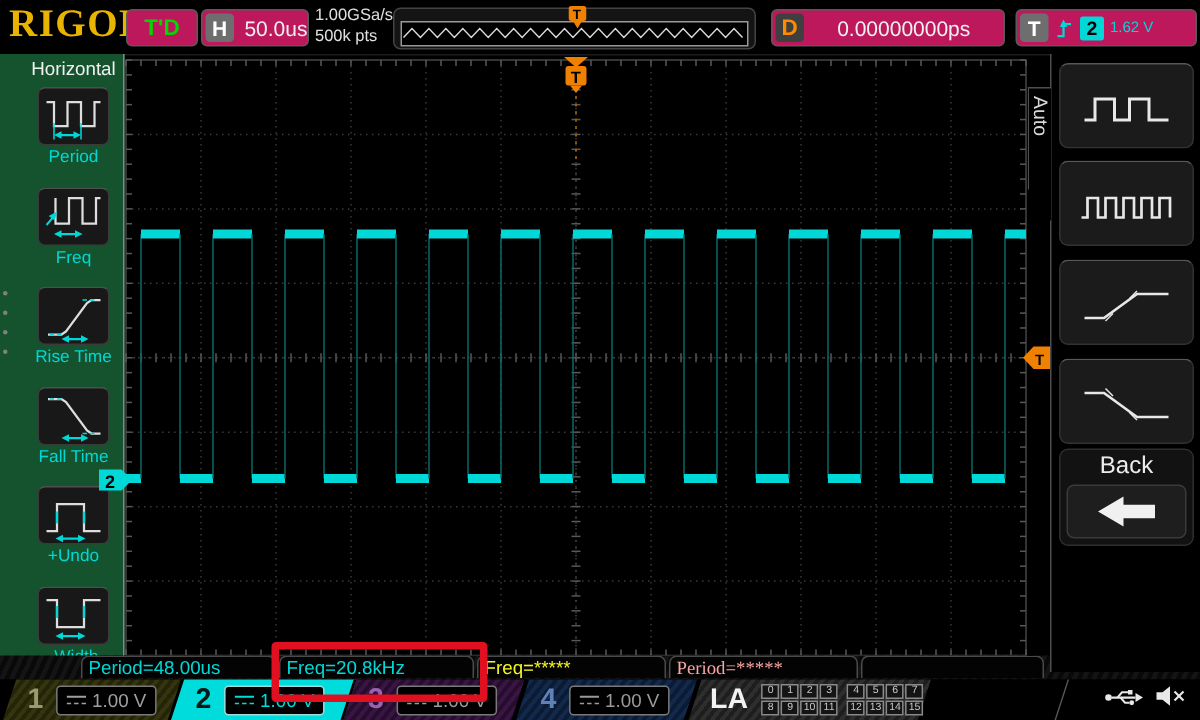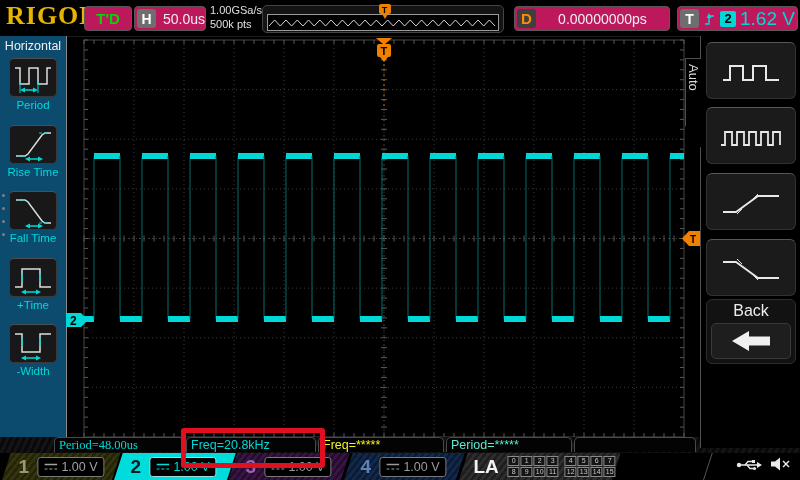--- a/index.html
+++ b/index.html
@@ -15,23 +15,23 @@
   #timebase{color:#efefef;font-size:14px;margin-left:7px;}
   #rate{position:absolute;left:210px;top:4px;color:#e0e0e0;font-size:11px;line-height:13.5px;}
   #preview{position:absolute;left:262px;top:5px;width:240px;height:26px;background:#141414;border:1px solid #444;border-radius:5px;}
   #preview-inner{position:absolute;left:4px;top:8px;width:230px;height:15px;border:1px solid #9a9a9a;background:#000;}
   #preview-tmark{position:absolute;left:116px;top:-2px;width:12px;height:15px;z-index:3;}
   #d-badge{left:514px;width:154px;}
   #d-key{background:#3f3f3f;color:#ff8c00;font-size:15px;}
   #delay-value{flex:1;text-align:center;color:#f0f0f0;font-size:14px;}
   #t-badge{left:677px;width:119px;gap:4px;}
   #trig-ch{display:inline-flex;align-items:center;justify-content:center;width:16px;height:16px;background:#00d8d8;border-radius:2px;color:#000;font-weight:bold;font-size:13px;}
-  #trig-level{color:#00d8d8;font-size:19px;}
+  #trig-level{color:#00d8d8;font-size:10px;}
   
-  #left-menu{position:absolute;left:0;top:36px;width:66px;height:412px;background:#0c4a6e;border-right:1px solid #8a8a8a;}
+  #left-menu{position:absolute;left:0;top:36px;width:66px;height:412px;background:#14532d;border-right:1px solid #8a8a8a;padding-left:16px;}
   #left-title{color:#f0f0f0;font-size:12.5px;text-align:center;padding-top:3px;height:17px;}
   .menu-item{height:64.5px;display:flex;flex-direction:column;align-items:center;justify-content:flex-start;padding-top:2px;}
   .icon-btn{width:46px;height:37px;background:#181818;border:1px solid #3a3a3a;border-top-color:#4f4f4f;border-radius:5px;display:flex;align-items:center;justify-content:center;}
   .menu-label{color:#00d8d8;font-size:11.5px;margin-top:2px;white-space:nowrap;}
   #scroll-dots{position:absolute;left:2px;top:158px;}
   #scroll-dots i{display:block;width:3px;height:3px;border-radius:50%;background:#808080;margin-bottom:10px;}
   
   #scope{position:absolute;left:62px;top:36px;}
   
   #meas-bar{position:absolute;left:0;top:437px;width:800px;height:16px;background:repeating-linear-gradient(115deg,#141414 0 3px,#090909 3px 6px);}
@@ -115,20 +115,33 @@
         <line x1="7" y1="23" x2="7" y2="34" stroke="#00d8d8"></line>
         <line x1="25" y1="23" x2="25" y2="34" stroke="#00d8d8"></line>
         <line x1="9" y1="31" x2="23" y2="31" stroke="#00d8d8" stroke-width="1.5"></line>
         <polygon points="7,31 12,28.5 12,33.5" fill="#00d8d8"></polygon>
         <polygon points="25,31 20,28.5 20,33.5" fill="#00d8d8"></polygon>
       </svg>
     </div>
     <div class="menu-label">Period</div>
   </div>
 
+  <div class="menu-item">
+    <div class="icon-btn">
+      <svg width="40" height="38" viewBox="0 0 40 38">
+        <path d="M8 7 V24 H17 V7 H26 V24 H35 V7 H38" fill="none" stroke="#ddd" stroke-width="1.5"></path>
+        <path d="M2 25 L8 18" stroke="#00d8d8" stroke-width="1.3" fill="none"></path>
+        <polygon points="9,16 3.5,19 7.5,22" fill="#00d8d8"></polygon>
+        <line x1="9" y1="31" x2="24" y2="31" stroke="#00d8d8" stroke-width="1.5"></line>
+        <polygon points="7,31 12,28.5 12,33.5" fill="#00d8d8"></polygon>
+        <polygon points="26,31 21,28.5 21,33.5" fill="#00d8d8"></polygon>
+      </svg>
+    </div>
+    <div class="menu-label">Freq</div>
+  </div>
 
   <div class="menu-item">
     <div class="icon-btn">
       <svg width="40" height="38" viewBox="0 0 40 38">
         <path d="M3 31 H12 L15 29 L29 10 L32 8 H38" fill="none" stroke="#ddd" stroke-width="1.5"></path>
         <line x1="26" y1="8" x2="36" y2="8" stroke="#00d8d8" stroke-dasharray="3 2"></line>
         <line x1="4" y1="31" x2="14" y2="31" stroke="#00d8d8" stroke-dasharray="3 2"></line>
         <line x1="14" y1="34" x2="28" y2="34" stroke="#00d8d8" stroke-width="1.5"></line>
         <polygon points="12,34 17,31.5 17,36.5" fill="#00d8d8"></polygon>
         <polygon points="30,34 25,31.5 25,36.5" fill="#00d8d8"></polygon>
@@ -155,21 +168,21 @@
     <div class="icon-btn">
       <svg width="40" height="38" viewBox="0 0 40 38">
         <path d="M2 29 H9 V11 H27 V29 H38" fill="none" stroke="#ddd" stroke-width="1.5"></path>
         <line x1="9" y1="16" x2="9" y2="24" stroke="#00d8d8" stroke-width="1.5"></line>
         <line x1="27" y1="16" x2="27" y2="24" stroke="#00d8d8" stroke-width="1.5"></line>
         <line x1="10" y1="34" x2="26" y2="34" stroke="#00d8d8" stroke-width="1.5"></line>
         <polygon points="8,34 13,31.5 13,36.5" fill="#00d8d8"></polygon>
         <polygon points="28,34 23,31.5 23,36.5" fill="#00d8d8"></polygon>
       </svg>
     </div>
-    <div class="menu-label">+Time</div>
+    <div class="menu-label">+Undo</div>
   </div>
 
   <div class="menu-item">
     <div class="icon-btn">
       <svg width="40" height="38" viewBox="0 0 40 38">
         <path d="M2 9 H9 V27 H27 V9 H38" fill="none" stroke="#ddd" stroke-width="1.5"></path>
         <line x1="9" y1="13" x2="9" y2="21" stroke="#00d8d8" stroke-width="1.5"></line>
         <line x1="27" y1="13" x2="27" y2="21" stroke="#00d8d8" stroke-width="1.5"></line>
         <line x1="10" y1="33" x2="26" y2="33" stroke="#00d8d8" stroke-width="1.5"></line>
         <polygon points="8,33 13,30.5 13,35.5" fill="#00d8d8"></polygon>
@@ -577,30 +590,30 @@
       <line x1="322" y1="28" x2="322" y2="72" stroke="#a86000" stroke-dasharray="2 3"></line>
     </g>
     <g>
       <polygon points="638,195 627,195 620,202.5 627,210 638,210" fill="#f08000"></polygon>
       <text x="628" y="207" font-size="10" font-weight="bold" fill="#000" font-family="Liberation Sans,sans-serif">T</text>
     </g>
   </svg>
 
 <div id="meas-bar">
   <div class="meas-slot" style="left:54px;width:130px;">
-    <span style="color: rgb(0, 216, 216); font-family: Liberation Serif, serif;">Period=48.00us</span>
+    <span style="color: rgb(0, 216, 216);">Period=48.00us</span>
   </div>
   <div class="meas-slot" style="left:186px;width:130px;">
     <span style="color: rgb(0, 216, 216);">Freq=20.8kHz</span>
   </div>
   <div class="meas-slot" style="left:318px;width:126px;">
     <span style="color: rgb(245, 245, 32);">Freq=*****</span>
   </div>
   <div class="meas-slot" style="left:446px;width:126px;">
-    <span style="color: #5eead4;">Period=*****</span>
+    <span style="color: #fca5a5; font-family: Liberation Serif, serif;">Period=*****</span>
   </div>
   <div class="meas-slot" style="left:574px;width:122px;">
     <span style="color: rgb(136, 136, 136);"></span>
   </div>
 </div>
 <div id="red-box"></div>
 
 <div id="bottom-bar">
   <div class="chseg hatch1" style="left:2px;width:110px;">
     <div class="inner">

